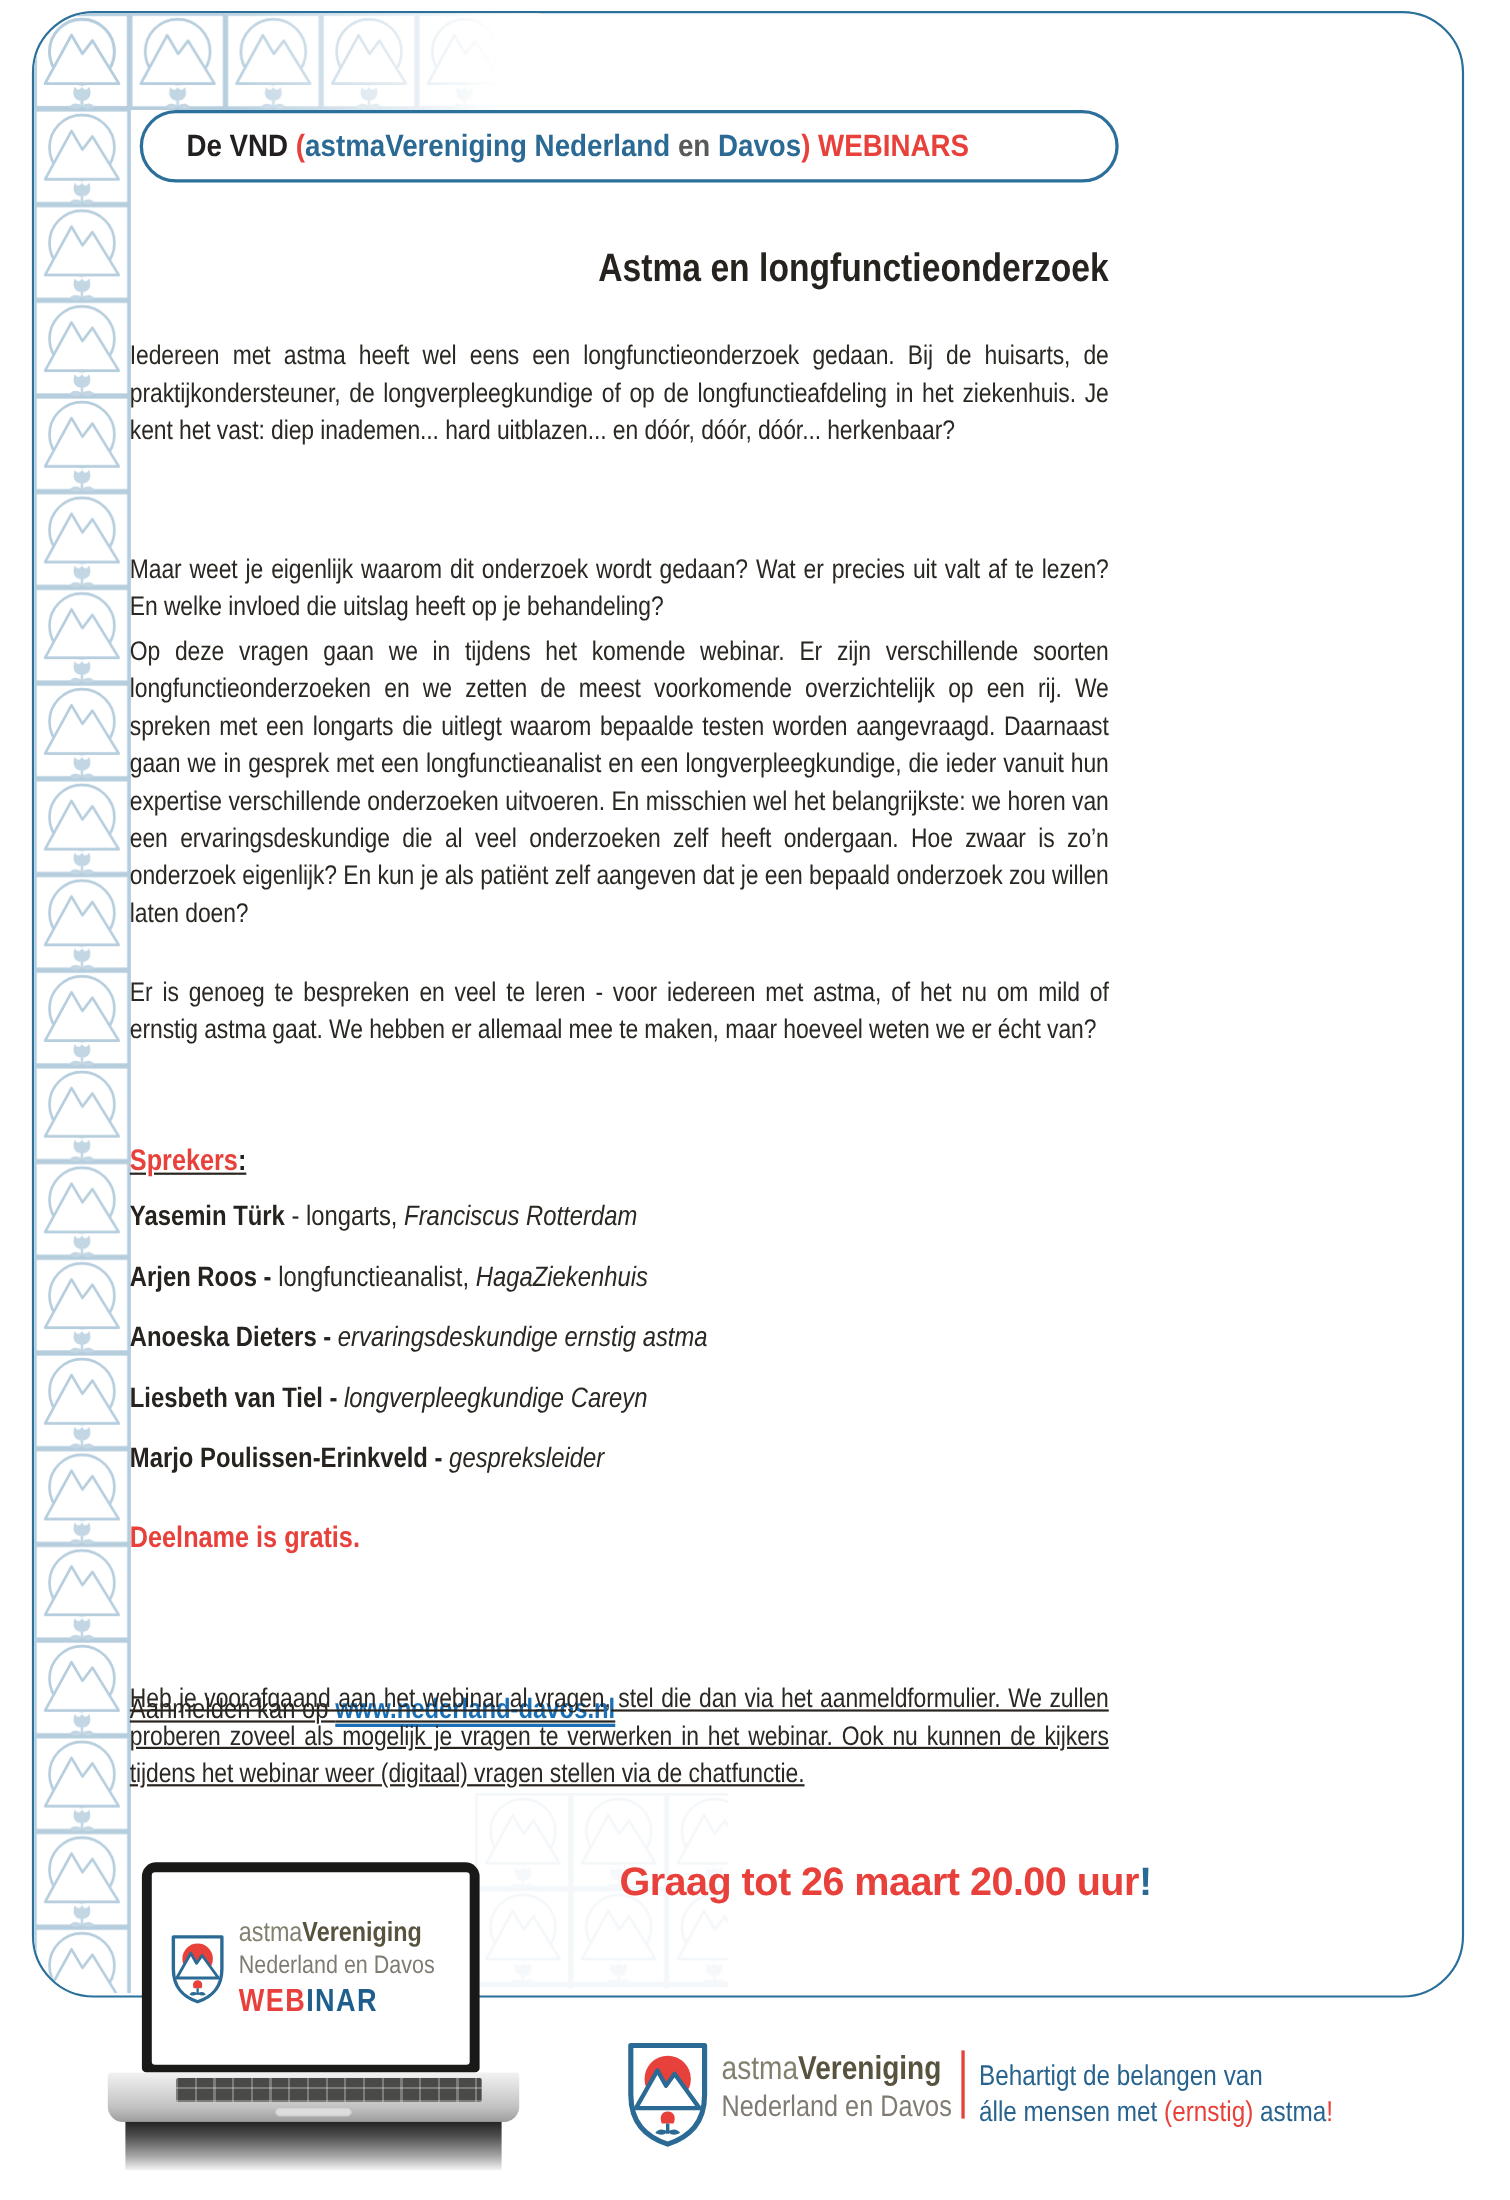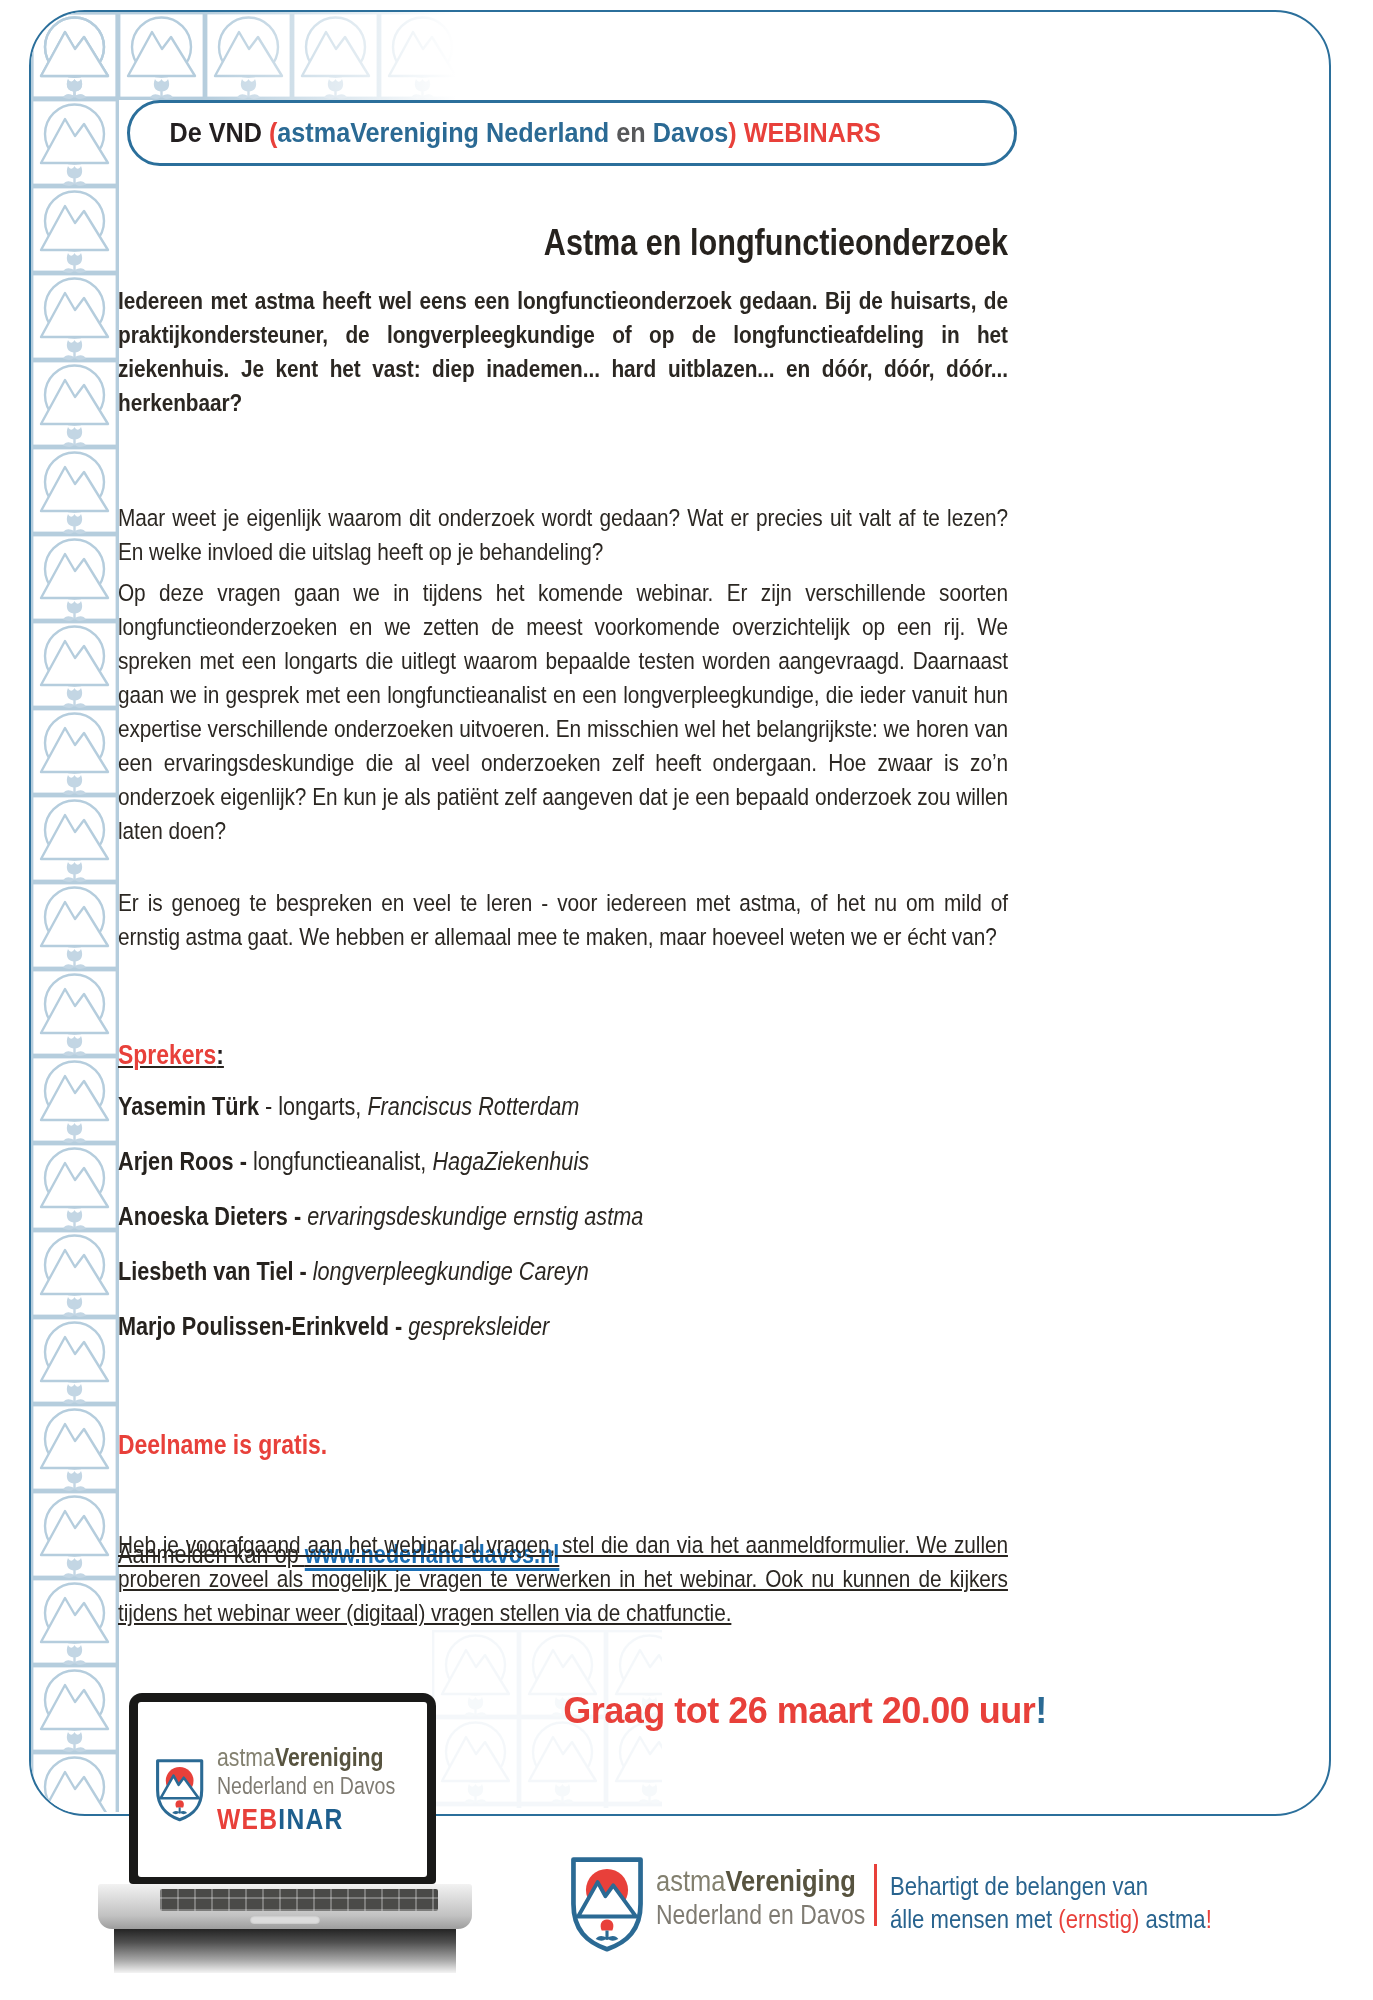--- a/index.html
+++ b/index.html
@@ -119,21 +119,21 @@
 </svg>
 
 <div class="abs pill">
   <div class="pill-inner"><span class="dark">De VND </span><span class="red">(</span><span class="blue">astmaVereniging Nederland </span><span class="gray">en</span><span class="blue"> Davos</span><span class="red">)</span><span class="red"> WEBINARS</span></div>
 </div>
 
 <div class="abs col" style="top:222px;z-index:3;text-align:right;">
   <div class="cond h1">Astma en longfunctieonderzoek</div>
 </div>
 
-<div class="abs col" style="top:284px;z-index:3;font-weight:bold;">
+<div class="abs col" style="top:307px;z-index:3;">
     <div class="cond body-p">Iedereen met astma heeft wel eens een longfunctieonderzoek gedaan. Bij de huisarts, de praktijkondersteuner, de longverpleegkundige of op de longfunctieafdeling in het ziekenhuis. Je kent het vast: diep inademen... hard uitblazen... en dóór, dóór, dóór... herkenbaar?</div>
   </div>
 <div class="abs col" style="top:470px;z-index:3;margin-top:31px;">
     <div class="cond body-p">Maar weet je eigenlijk waarom dit onderzoek wordt gedaan? Wat er precies uit valt af te lezen? En welke invloed die uitslag heeft op je behandeling?</div>
   </div>
 <div class="abs col" style="top:576px;z-index:3;">
     <div class="cond body-p">Op deze vragen gaan we in tijdens het komende webinar. Er zijn verschillende soorten longfunctieonderzoeken en we zetten de meest voorkomende overzichtelijk op een rij. We spreken met een longarts die uitlegt waarom bepaalde testen worden aangevraagd. Daarnaast gaan we in gesprek met een longfunctieanalist en een longverpleegkundige, die ieder vanuit hun expertise verschillende onderzoeken uitvoeren. En misschien wel het belangrijkste: we horen van een ervaringsdeskundige die al veel onderzoeken zelf heeft ondergaan. Hoe zwaar is zo’n onderzoek eigenlijk? En kun je als patiënt zelf aangeven dat je een bepaald onderzoek zou willen laten doen?</div>
   </div>
 <div class="abs col" style="top:886px;z-index:3;">
     <div class="cond body-p">Er is genoeg te bespreken en veel te leren - voor iedereen met astma, of het nu om mild of ernstig astma gaat. We hebben er allemaal mee te maken, maar hoeveel weten we er écht van?</div>
@@ -152,21 +152,21 @@
 <div class="abs col" style="top:1202px;z-index:3;">
     <div class="cond spk-row"><span class="name">Anoeska Dieters -</span><span> </span><span class="ital">ervaringsdeskundige ernstig astma</span></div>
   </div>
 <div class="abs col" style="top:1257px;z-index:3;">
     <div class="cond spk-row"><span class="name">Liesbeth van Tiel -</span><span> </span><span class="ital">longverpleegkundige Careyn</span></div>
   </div>
 <div class="abs col" style="top:1312px;z-index:3;">
     <div class="cond spk-row"><span class="name">Marjo Poulissen-Erinkveld -</span><span> </span><span class="ital">gespreksleider</span></div>
   </div>
 
-<div class="abs col" style="top:1382px;z-index:3;margin-top:48px;">
+<div class="abs col" style="top:1382px;z-index:3;">
   <div class="cond gratis red">Deelname is gratis.</div>
 </div>
 
 <div class="abs col" style="top:1540px;z-index:3;text-decoration:underline;">
   <div class="cond aanmelden"><span>Aanmelden kan op </span><a href="#">www.nederland-davos.nl</a></div>
 </div>
 
 <div class="abs col" style="top:1528px;z-index:3;text-decoration:underline;">
     <div class="cond body-p">Heb je voorafgaand aan het webinar al vragen, stel die dan via het aanmeldformulier. We zullen proberen zoveel als mogelijk je vragen te verwerken in het webinar. Ook nu kunnen de kijkers tijdens het webinar weer (digitaal) vragen stellen via de chatfunctie.</div>
   </div>

